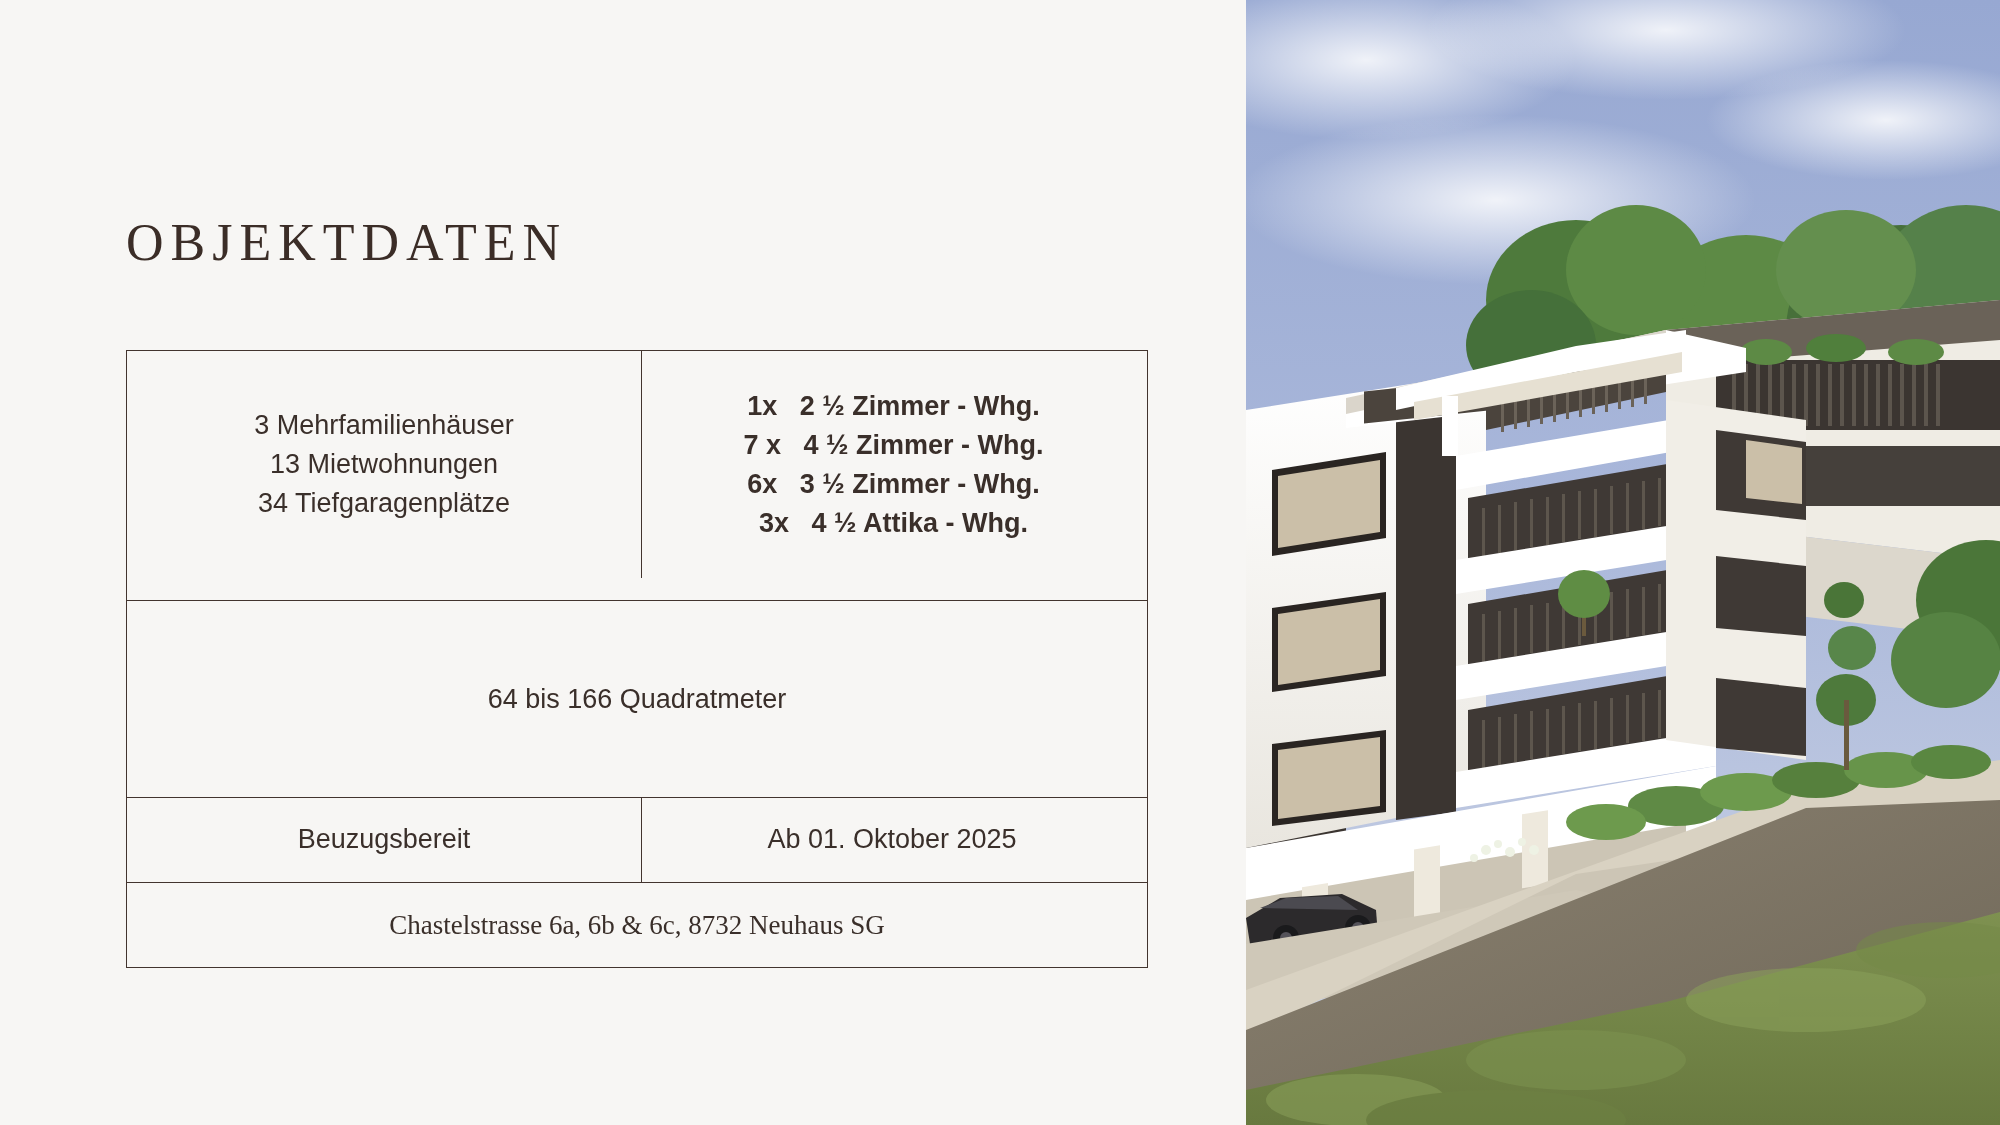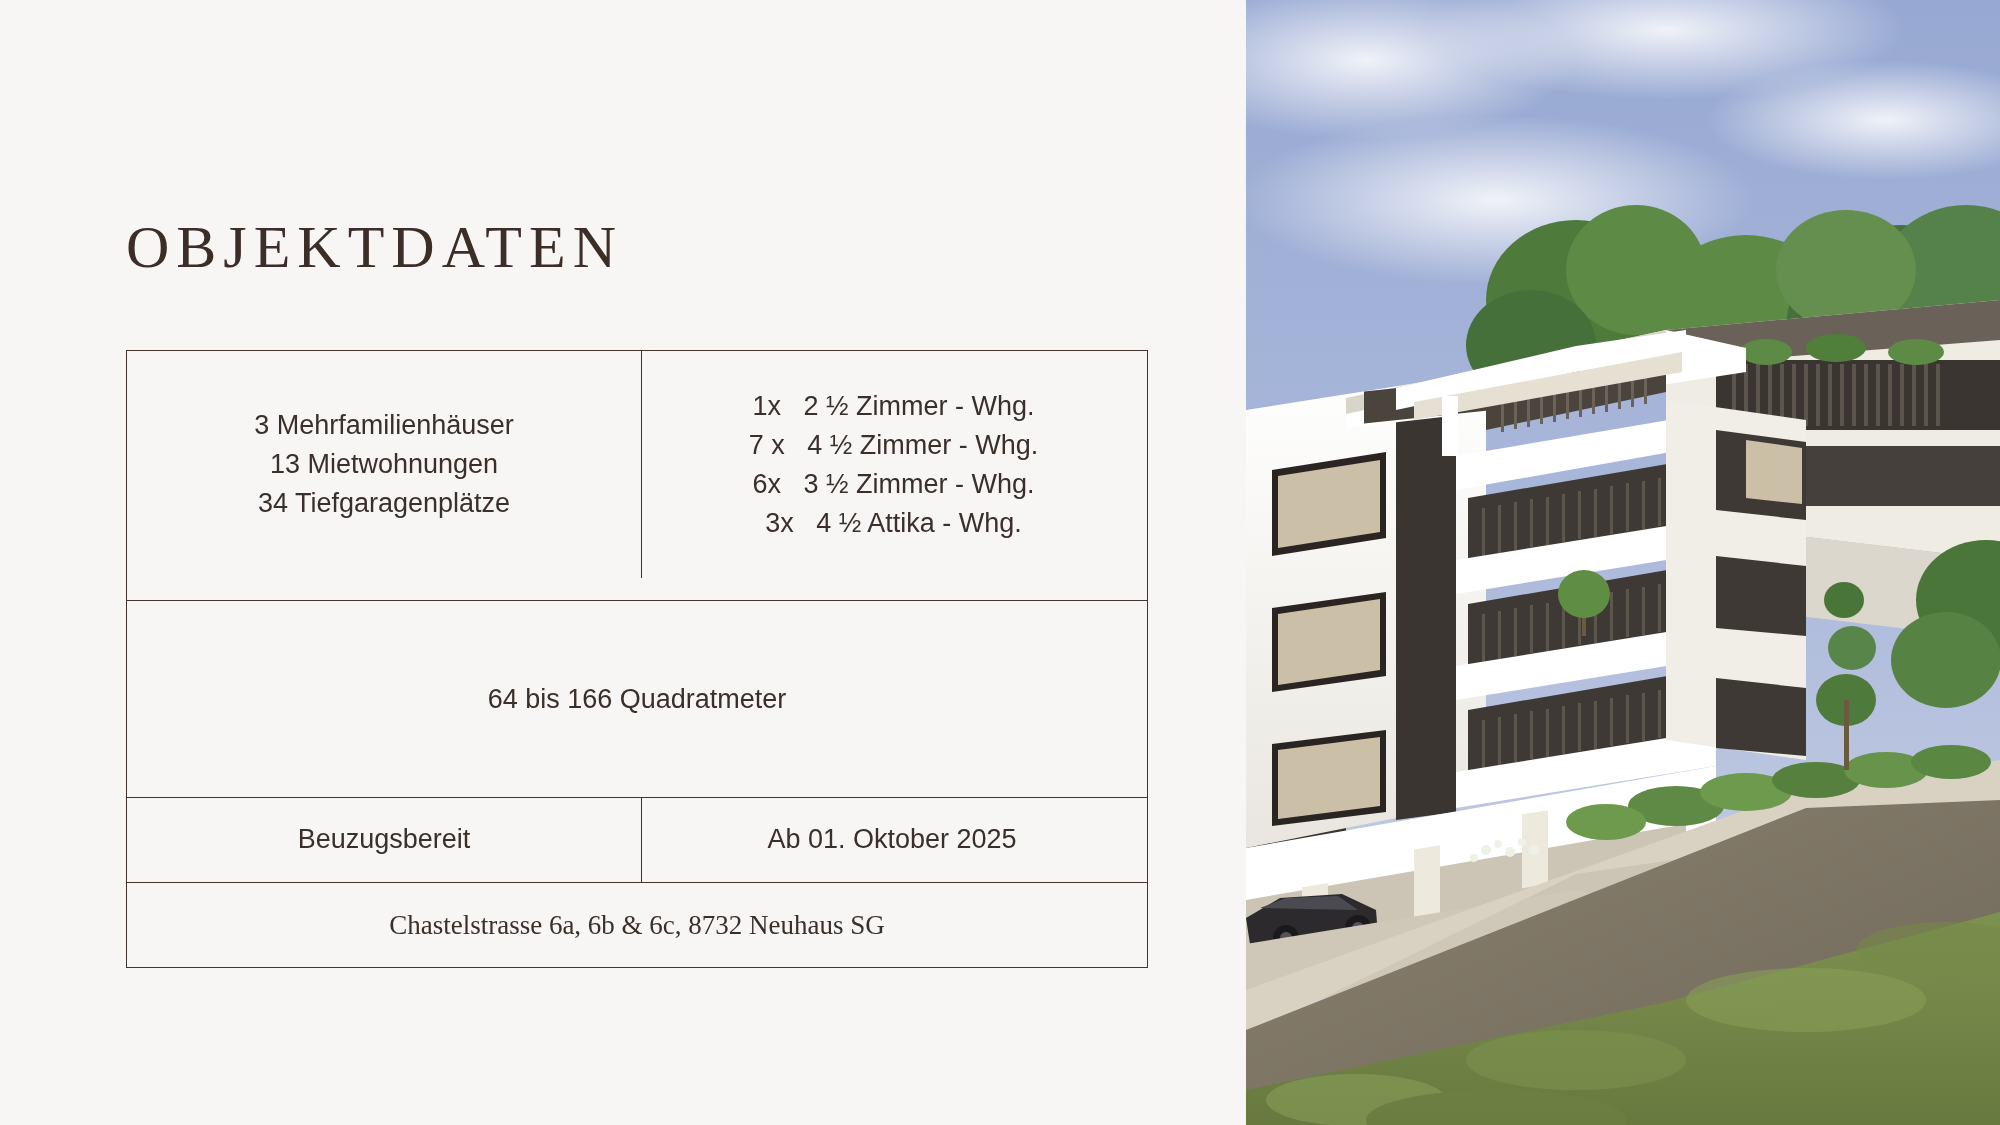--- a/index.html
+++ b/index.html
@@ -12,21 +12,21 @@
 
   
   #left-panel{
     position:absolute; left:0; top:0; width:1246px; height:1125px;
     background:#f7f6f4;
   }
 
   #page-title{
     position:absolute; left:126px; top:213px;
     font-family:"Liberation Serif", serif;
-    font-size:60px;
+    font-size:52px;
     letter-spacing:7px;
     color:#3b2d27;
     font-weight:400;
     white-space:nowrap;
   }
 
   
   #data-table{
     position:absolute; left:126px; top:350px;
     width:1022px; height:618px;
@@ -40,21 +40,21 @@
     text-align:center;
     color:#3a2f2a;
     font-size:27px;
     line-height:1.44;
     padding:4px 10px;
   }
   .t-cell + .t-cell{ border-left:1.6px solid #42342e; }
 
   #row-counts{ height:235px; }
   #cell-building-counts{ width:514px; }
-  #cell-unit-mix{ width:504px; }
+  #cell-unit-mix{ width:504px;font-weight:bold; }
 
   #row-area{ height:203px;margin-top:22px; }
   #cell-area{ width:100%; }
 
   #row-availability{ height:88px; }
   #cell-availability-label{ width:514px; }
   #cell-availability-date{ width:504px;padding-left:7px; }
 
   #row-address{ height:88px;font-family:Liberation Serif, serif; }
   #cell-address{ width:100%; }

